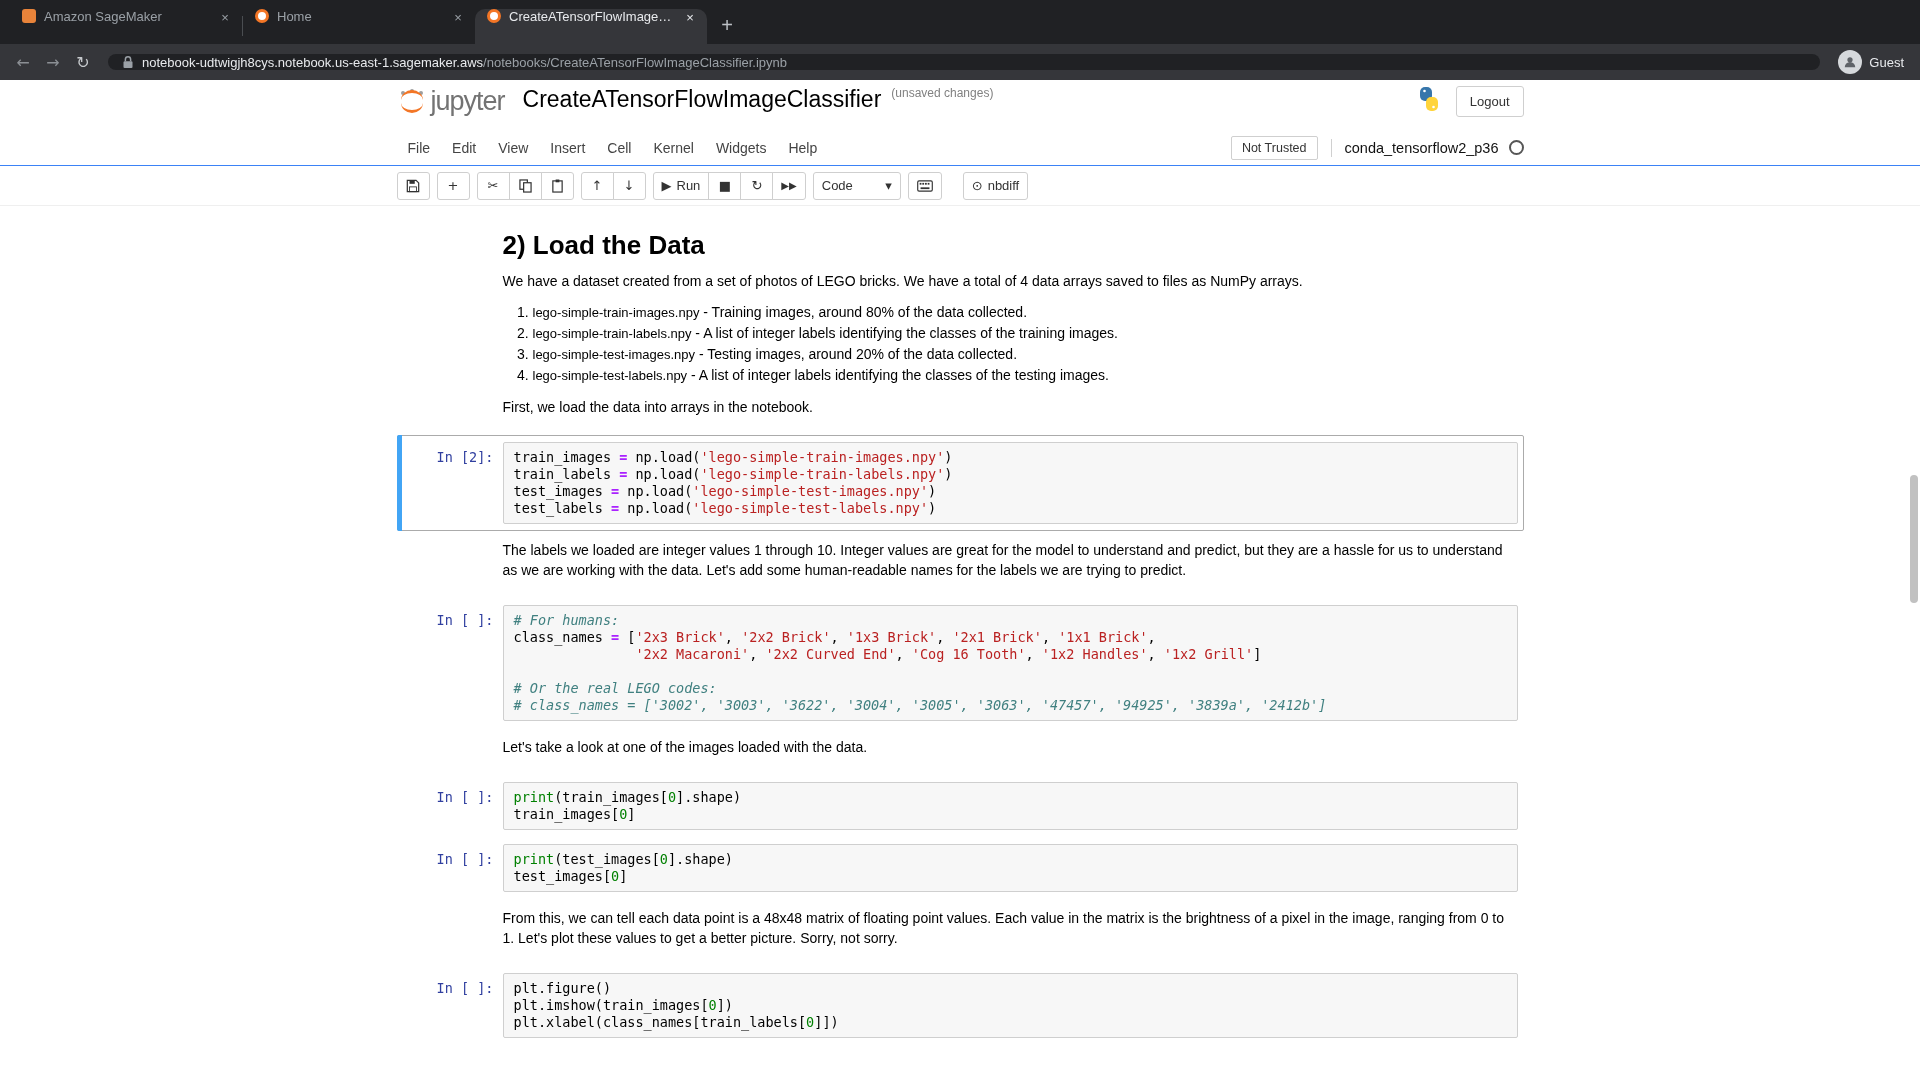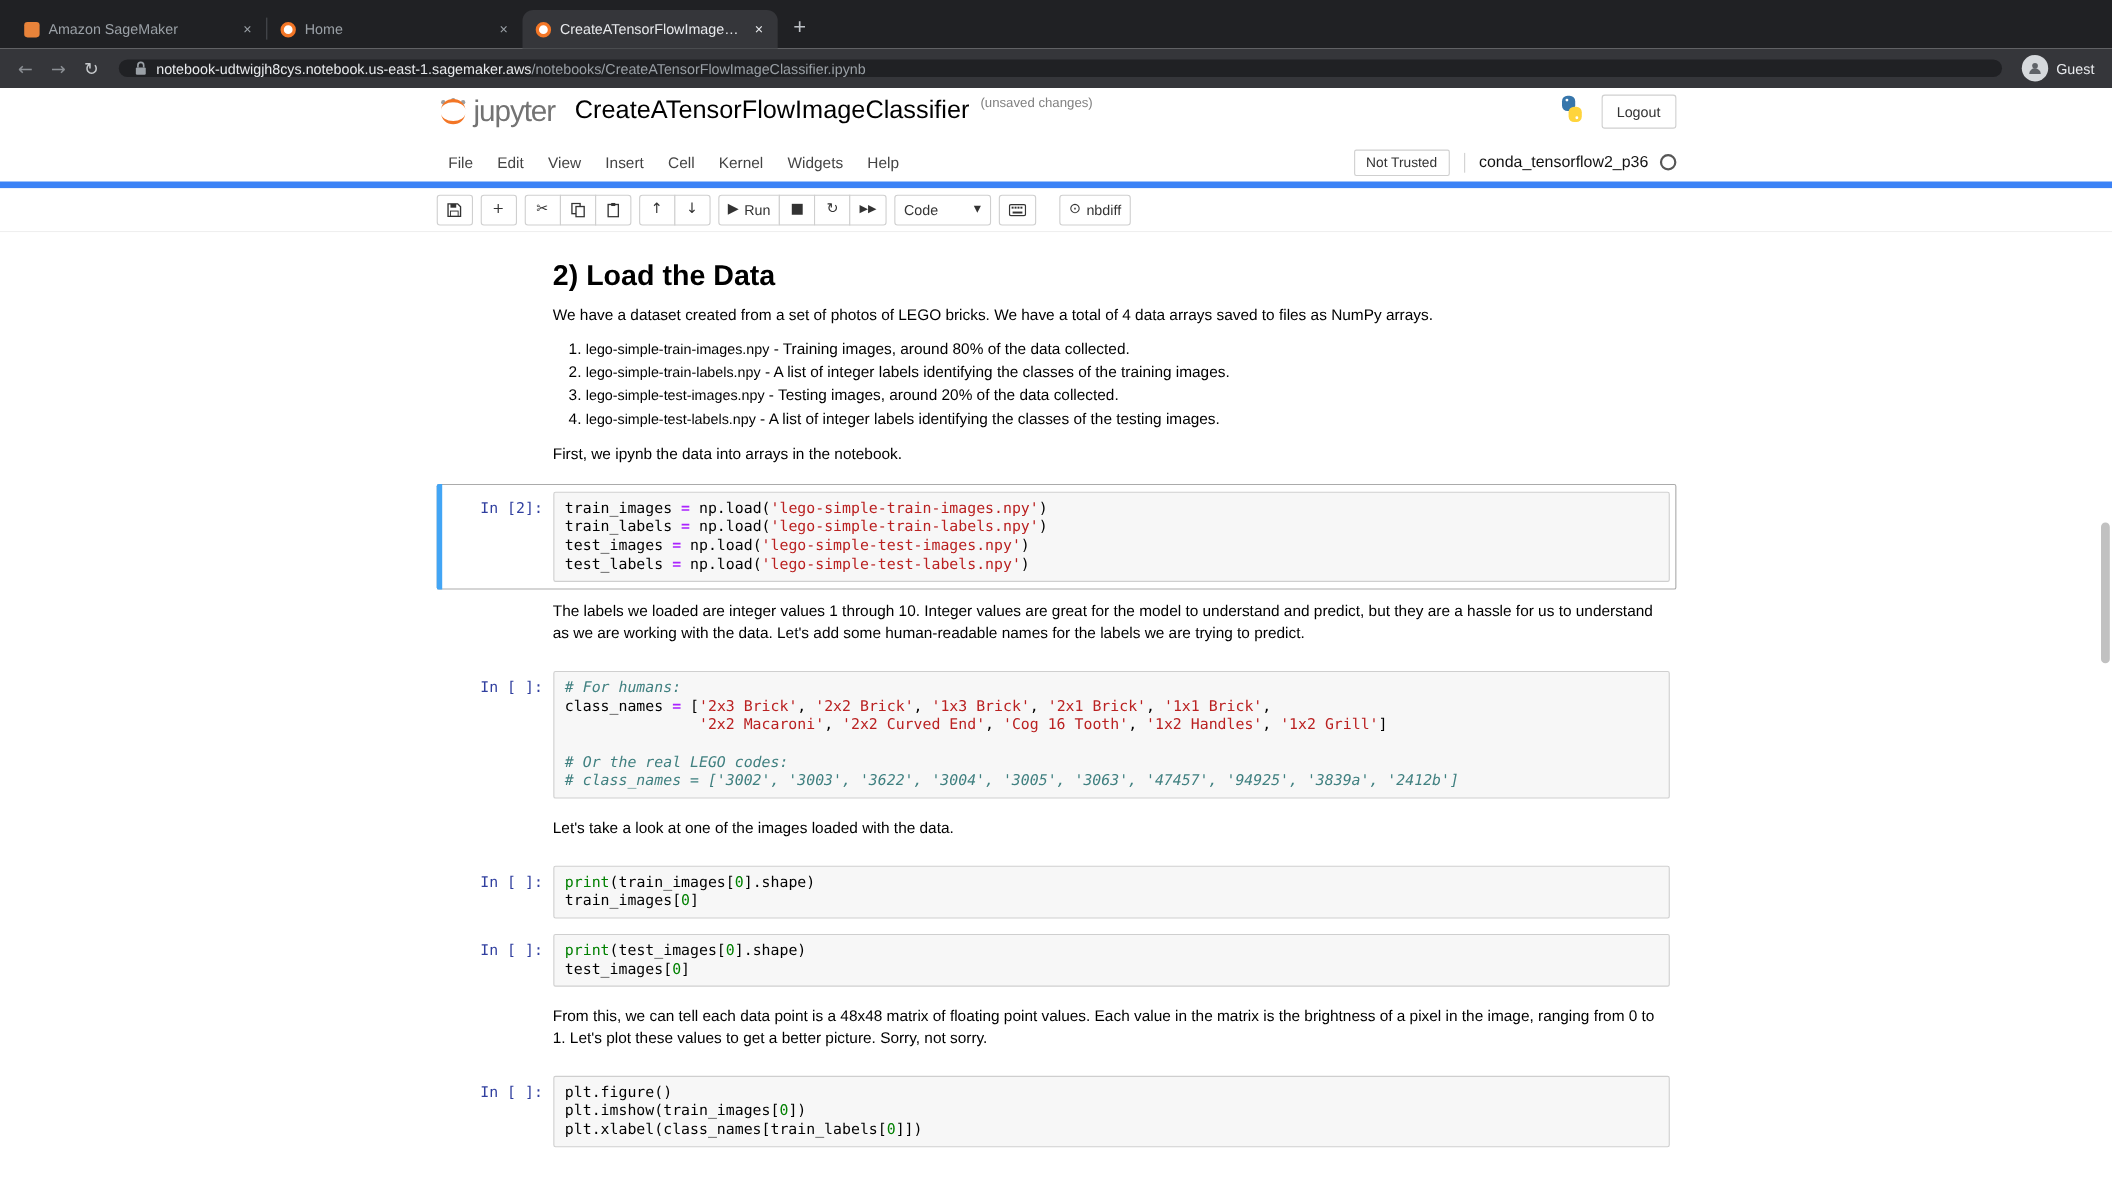--- a/index.html
+++ b/index.html
@@ -1,21 +1,21 @@
 <!DOCTYPE html>
 <html><head>
 <meta charset="utf-8">
 <style>
   * { box-sizing: border-box; margin: 0; padding: 0; }
   html,body { width:1920px; height:1080px; overflow:hidden; background:#fff;
               font-family:"Liberation Sans", sans-serif; }
 
   
   .tabstrip { height:44px; background:#202124; display:flex; align-items:flex-end; padding-left:10px; }
-  .tab { width:232px; height:35px; border-radius:10px 10px 0 0; display:flex; align-items:center;
+  .tab { width:232px; height:35px; border-radius:10px 10px 0 0; display:flex; 
          gap:8px; padding:0 8px 0 12px; font-size:13px; color:#9aa0a6; position:relative; cursor:default; }
   .tab.active { background:#35363a; color:#e8eaed; }
   .tab-title { flex:1; white-space:nowrap; overflow:hidden; text-overflow:ellipsis; }
   .tab-close { width:18px; height:18px; line-height:17px; text-align:center; border-radius:50%;
                font-size:13px; flex:none; }
   .tab-sep { width:1px; height:20px; background:#4a4d51; margin-bottom:8px; }
   .newtab { width:28px; height:28px; margin:0 0 4px 6px; color:#bdc1c6; font-size:20px; line-height:26px;
             text-align:center; border-radius:50%; }
   .favicon { width:14px; height:14px; flex:none; border-radius:3px; }
   .fav-sagemaker { background:#e8833a; }
@@ -40,21 +40,21 @@
   .jp-header { display:flex; align-items:flex-start; height:50px; padding-top:6px; }
   .logo { display:flex; align-items:center; gap:4px; }
   .logo-text { font-size:27px; color:#737373; letter-spacing:-1px; }
   .nb-title { font-size:23px; color:#000; margin-left:18px; }
   .nb-status { font-size:12px; color:#818181; margin-left:10px; }
   .spacer { flex:1; }
   .logout-btn { border:1px solid #cfcfcf; border-radius:3px; background:#fff; padding:7px 13px;
                 font-size:13px; color:#333; margin-left:14px; }
   .py-logo { margin-left:10px; }
 
-  .menubar { border-bottom:6px solid #3b82f6; }
+  .menubar { border-bottom:1px solid #3b82f6; }
   .menubar .jp-col { display:flex; align-items:center; height:35px; }
   .menu-item { padding:5px 11px; font-size:14px; color:#444; }
   .trust-btn { border:1px solid #cfcfcf; border-radius:2px; padding:4px 10px; font-size:12.5px;
                color:#333; background:#fff; }
   .menu-divider { width:1px; height:18px; background:#d0d0d0; margin:0 13px; }
   .kernel-name { font-size:14.5px; color:#111; }
   .kernel-indicator { width:15px; height:15px; border:2px solid #565656; border-radius:50%; margin-left:10px; }
 
   .jp-toolbar { border-bottom:1px solid #efefef; }
   .jp-toolbar .jp-col { display:flex; align-items:center; height:39px; gap:7px; }
@@ -266,21 +266,21 @@
           <div class="prompt"></div>
           <div class="md-body">
             <h2>2) Load the Data</h2>
             <p>We have a dataset created from a set of photos of LEGO bricks. We have a total of 4 data arrays saved to files as NumPy arrays.</p>
             <ol>
               <li><code>lego-simple-train-images.npy</code> - Training images, around 80% of the data collected.</li>
               <li><code>lego-simple-train-labels.npy</code> - A list of integer labels identifying the classes of the training images.</li>
               <li><code>lego-simple-test-images.npy</code> - Testing images, around 20% of the data collected.</li>
               <li><code>lego-simple-test-labels.npy</code> - A list of integer labels identifying the classes of the testing images.</li>
             </ol>
-            <p>First, we ipynb the data into arrays in the notebook.</p>
+            <p>First, we load the data into arrays in the notebook.</p>
           </div>
         </div>
         <div class="cell selected">
           <div class="prompt">In [2]:</div>
           <div class="input-area">
             <pre><div><span class="tok-p">train_images </span><span class="tok-o">=</span><span class="tok-p"> np.load(</span><span class="tok-s">'lego-simple-train-images.npy'</span><span class="tok-p">)</span></div><div><span class="tok-p">train_labels </span><span class="tok-o">=</span><span class="tok-p"> np.load(</span><span class="tok-s">'lego-simple-train-labels.npy'</span><span class="tok-p">)</span></div><div><span class="tok-p">test_images </span><span class="tok-o">=</span><span class="tok-p"> np.load(</span><span class="tok-s">'lego-simple-test-images.npy'</span><span class="tok-p">)</span></div><div><span class="tok-p">test_labels </span><span class="tok-o">=</span><span class="tok-p"> np.load(</span><span class="tok-s">'lego-simple-test-labels.npy'</span><span class="tok-p">)</span></div></pre>
           </div>
         </div>
         <div class="cell">
           <div class="prompt"></div>

